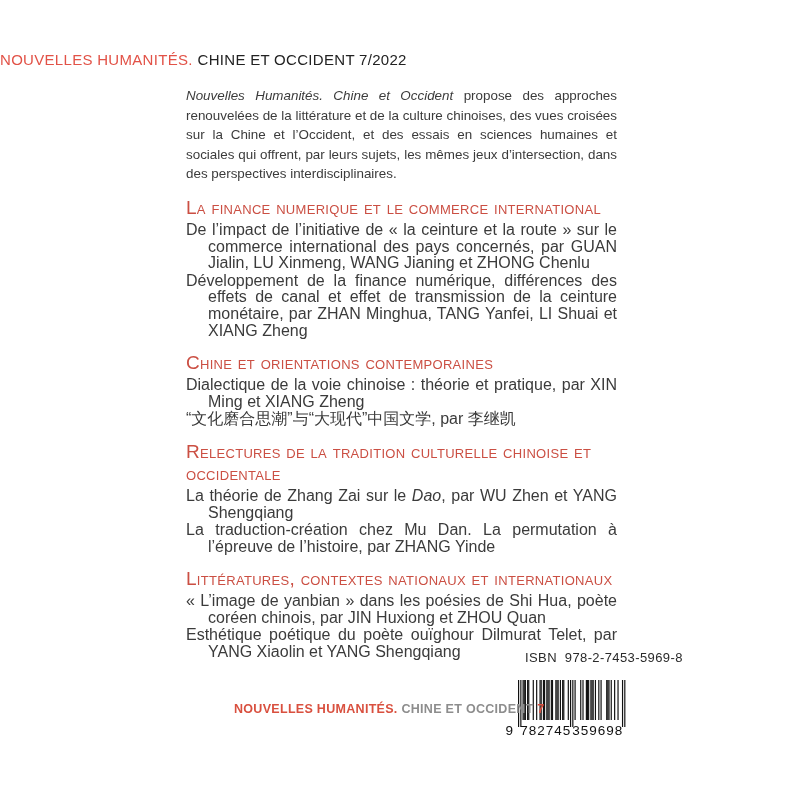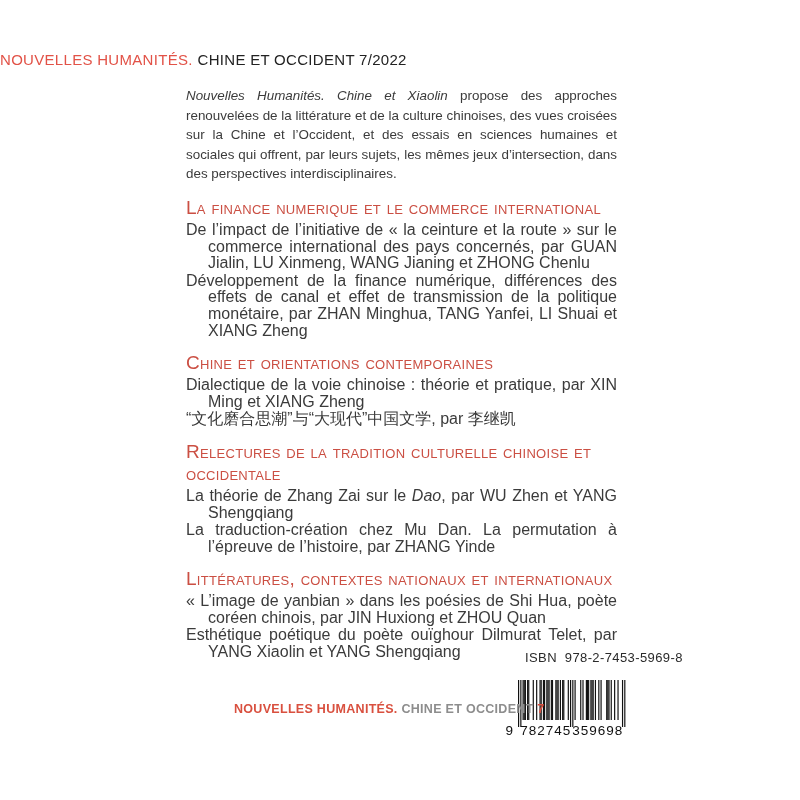--- a/index.html
+++ b/index.html
@@ -48,26 +48,26 @@
   .footer .gray{color:#8d8d8d;margin:0 0.3em;}
 </style>
 </head>
 <body>
 
 <div class="page-title">
   <span class="red">NOUVELLES HUMANITÉS.</span><span>CHINE ET OCCIDENT 7/2022</span>
 </div>
 
 <div class="content">
-  <p class="intro"><span class="lead">Nouvelles Humanités. Chine et Xiaolin</span><span> propose des approches renouvelées de la littérature et de la culture chinoises, des vues croisées sur la Chine et l’Occident, et des essais en sciences humaines et sociales qui offrent, par leurs sujets, les mêmes jeux d’intersection, dans des perspectives interdisciplinaires.</span></p>
+  <p class="intro"><span class="lead">Nouvelles Humanités. Chine et Occident</span><span> propose des approches renouvelées de la littérature et de la culture chinoises, des vues croisées sur la Chine et l’Occident, et des essais en sciences humaines et sociales qui offrent, par leurs sujets, les mêmes jeux d’intersection, dans des perspectives interdisciplinaires.</span></p>
   <div class="sections">
       <section class="toc-section">
         <h2 class="section-heading">La finance numerique et le commerce international</h2>
         <p class="toc-item"><span>De l’impact de l’initiative de « la ceinture et la route » sur le commerce international des pays concernés, par GUAN Jialin, LU Xinmeng, WANG Jianing et ZHONG Chenlu</span></p>
-        <p class="toc-item"><span>Développement de la finance numérique, différences des effets de canal et effet de transmission de la politique monétaire, par ZHAN Minghua, TANG Yanfei, LI Shuai et XIANG Zheng</span></p>
+        <p class="toc-item"><span>Développement de la finance numérique, différences des effets de canal et effet de transmission de la ceinture monétaire, par ZHAN Minghua, TANG Yanfei, LI Shuai et XIANG Zheng</span></p>
       </section>
       <section class="toc-section">
         <h2 class="section-heading">Chine et orientations contemporaines</h2>
         <p class="toc-item"><span>Dialectique de la voie chinoise : théorie et pratique, par XIN Ming et XIANG Zheng</span></p>
         <p class="toc-item"><span>“文化磨合思潮”与“大现代”中国文学, par 李继凯</span></p>
       </section>
       <section class="toc-section">
         <h2 class="section-heading">Relectures de la tradition culturelle chinoise et occidentale</h2>
         <p class="toc-item"><span>La théorie de Zhang Zai sur le </span><span class="it">Dao</span><span>, par WU Zhen et YANG Shengqiang</span></p>
         <p class="toc-item"><span>La traduction-création chez Mu Dan. La permutation à l’épreuve de l’histoire, par ZHANG Yinde</span></p>

